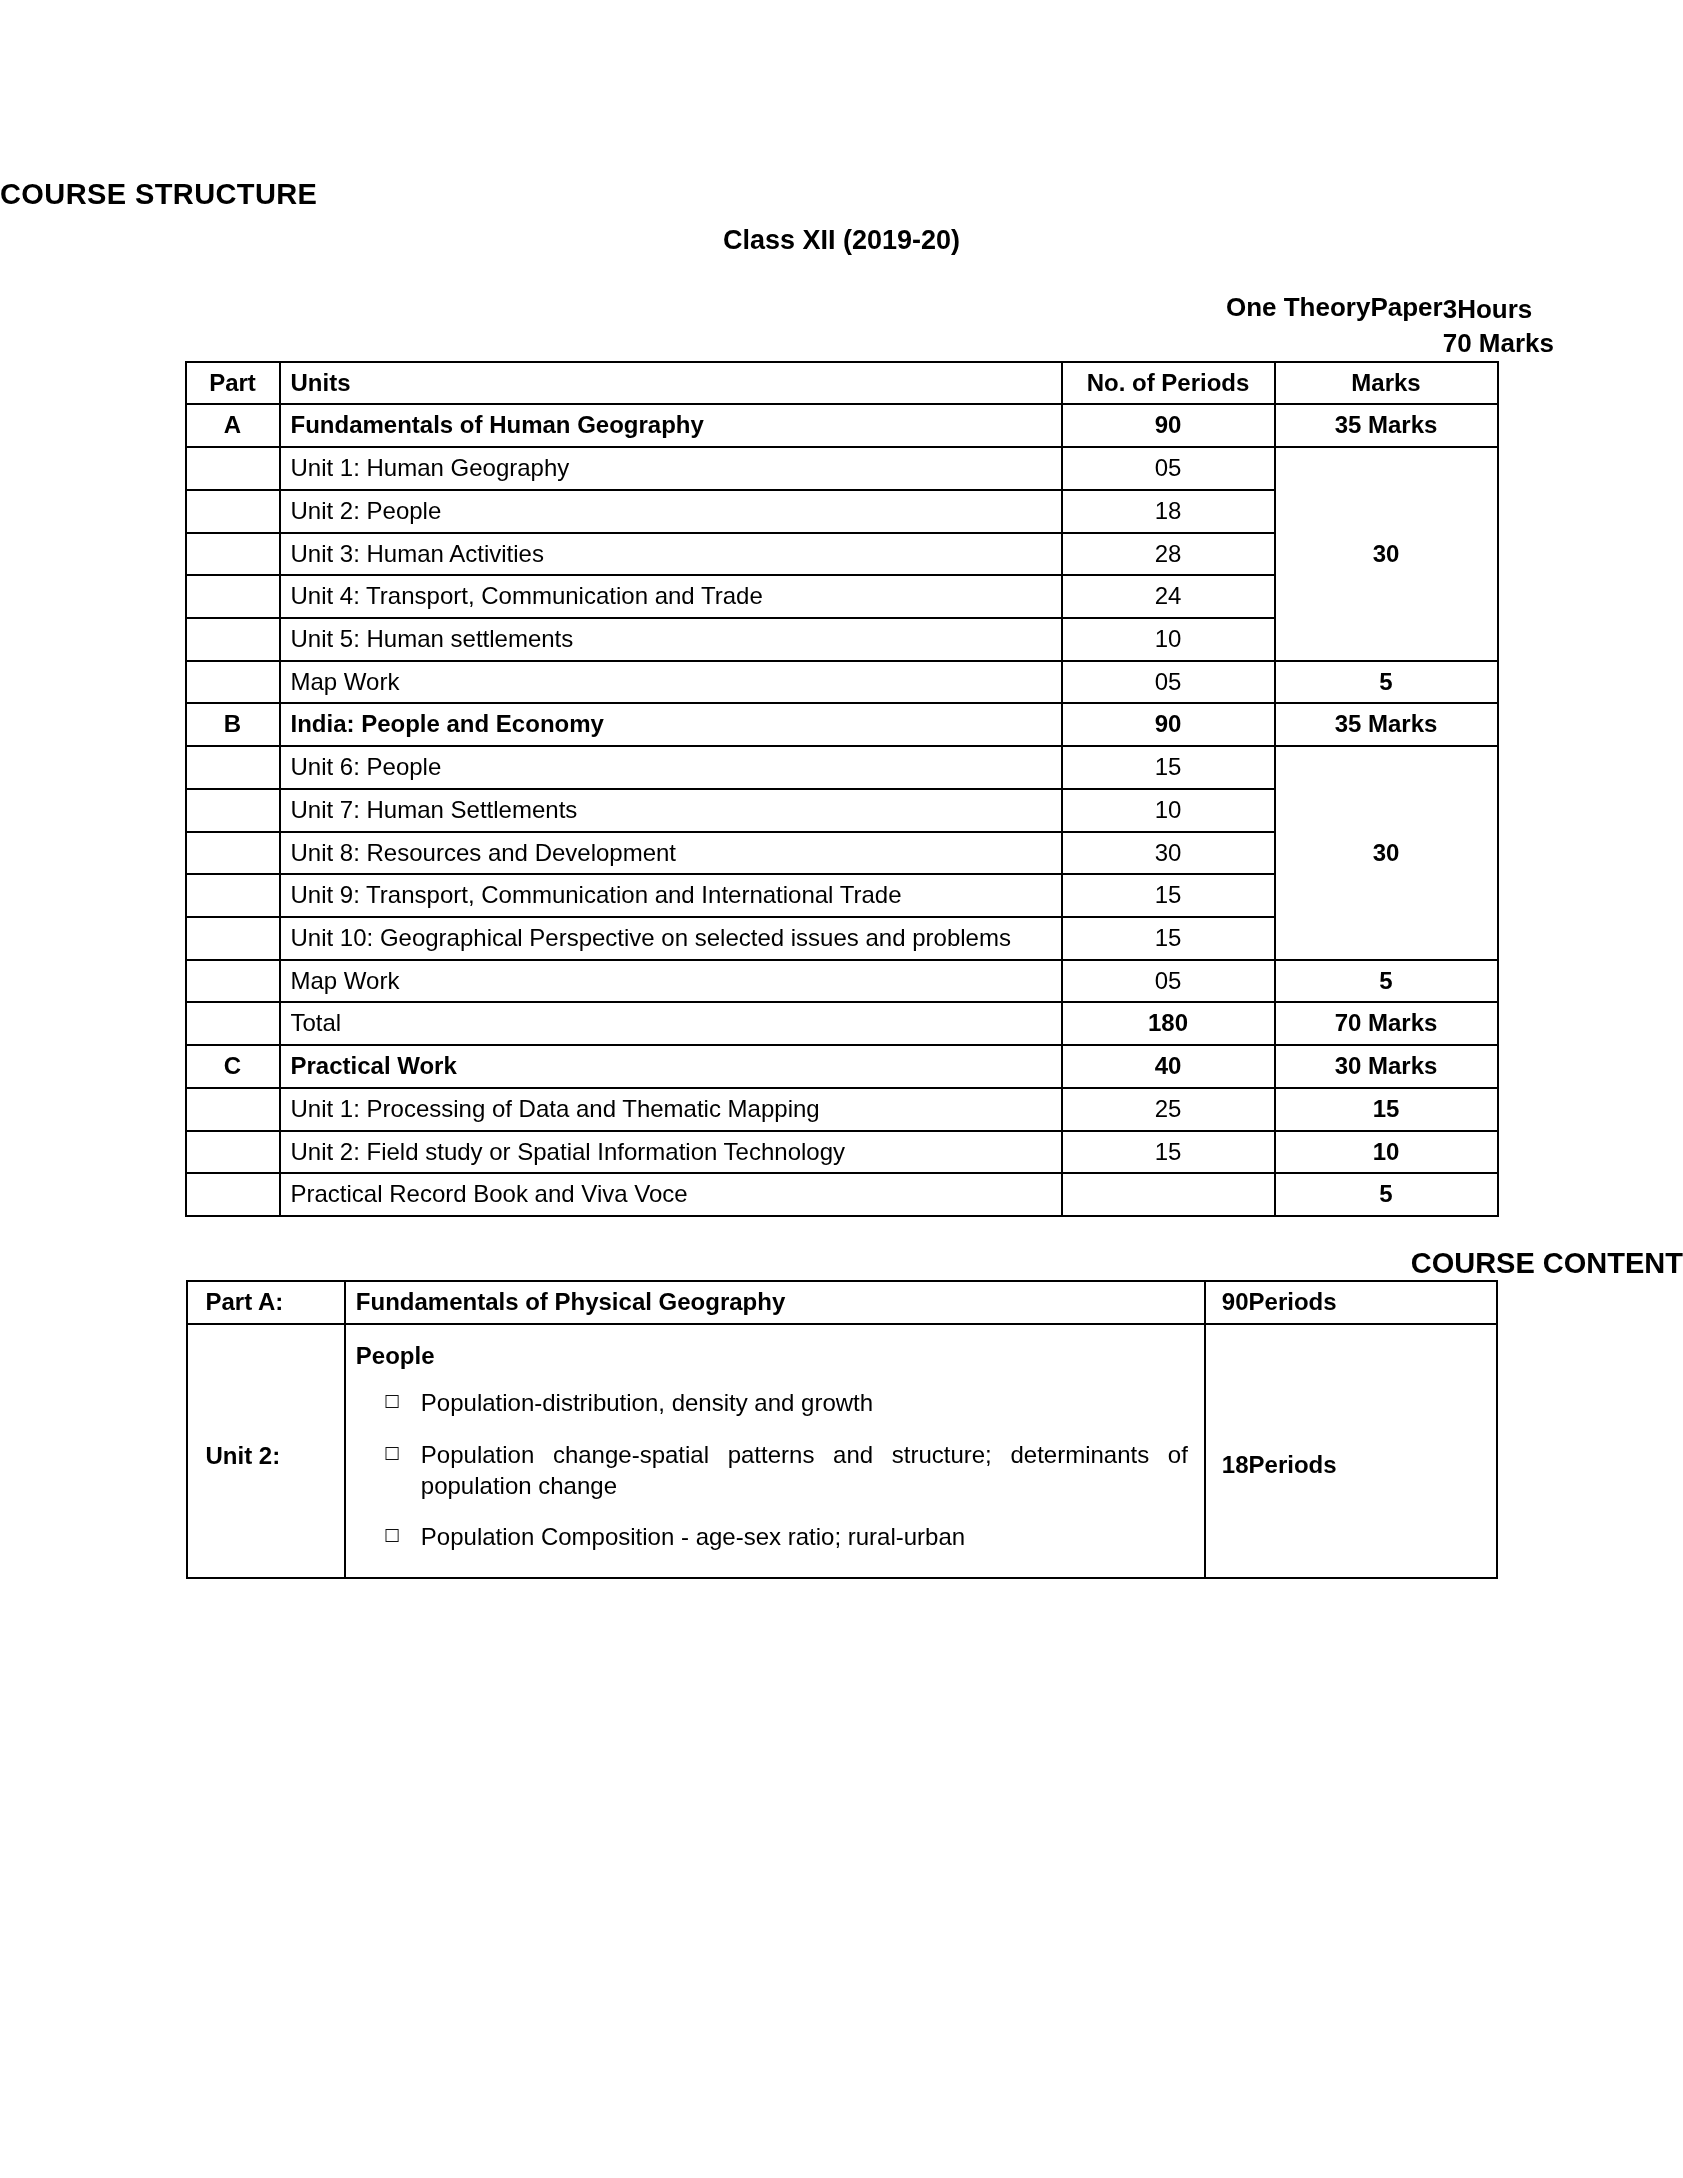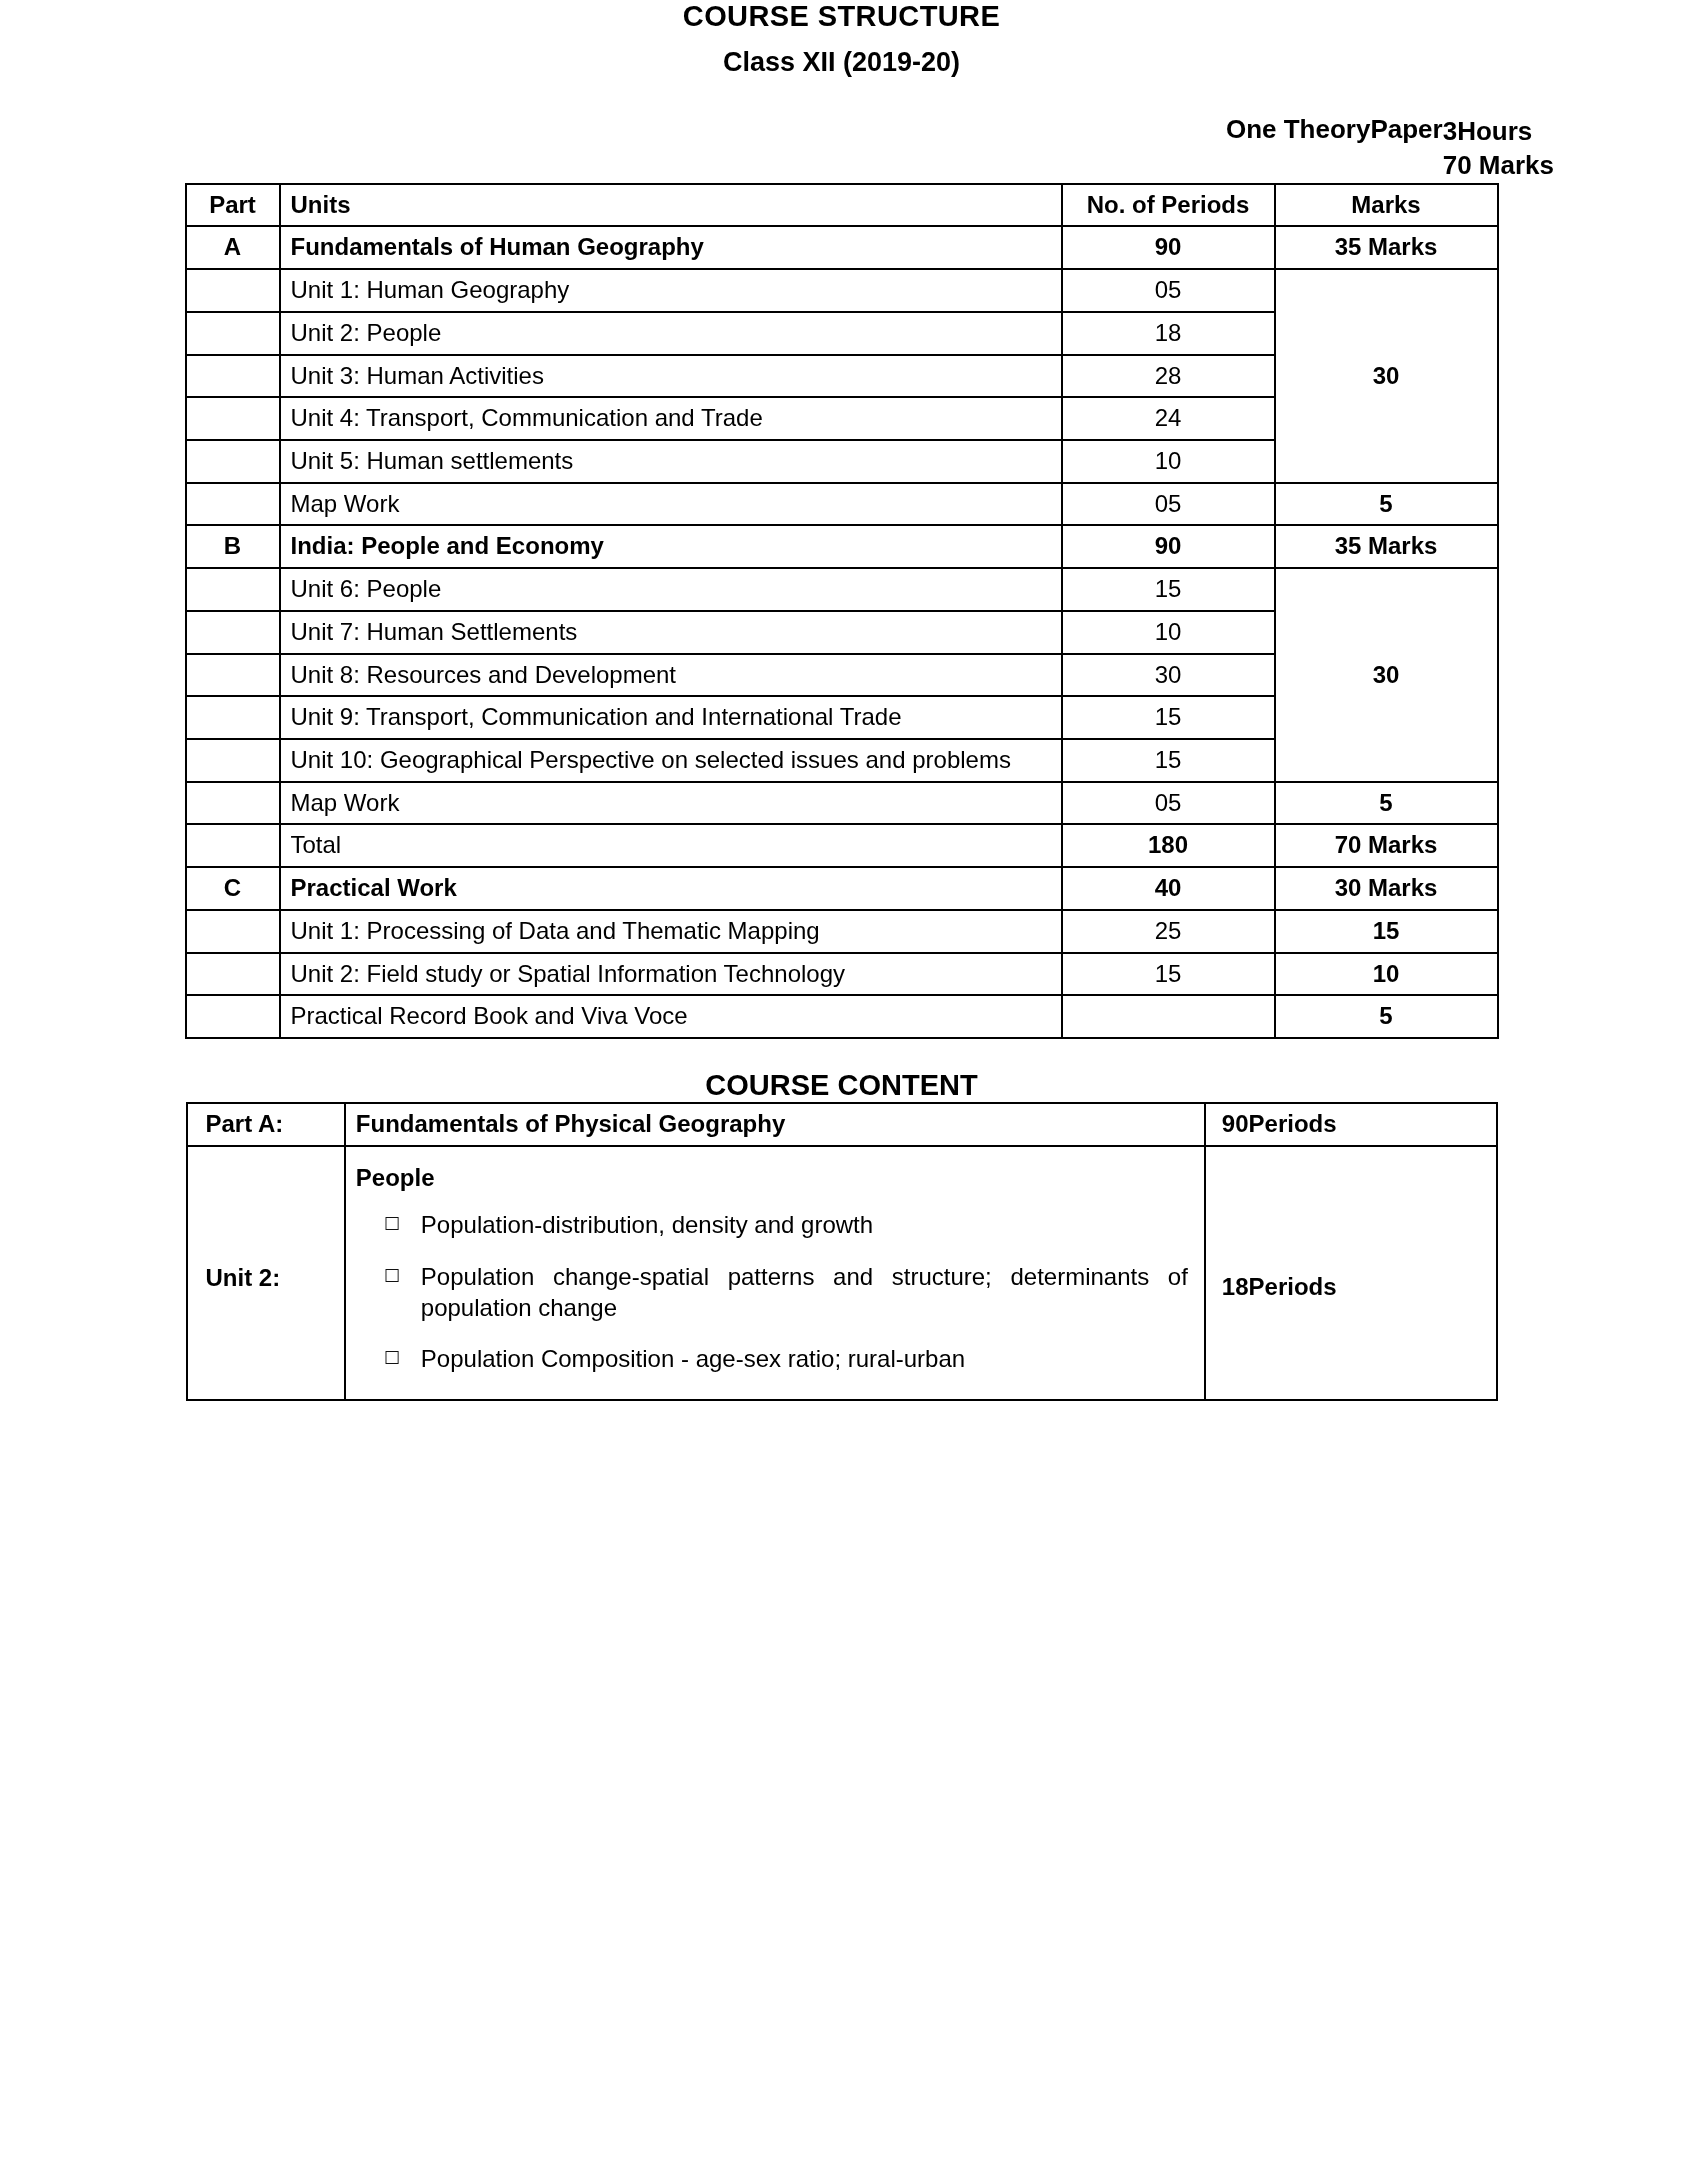--- a/index.html
+++ b/index.html
@@ -15,24 +15,25 @@
     position: relative;
   }
   .page {
     position: relative;
     width: 1683px;
     height: 2178px;
     box-sizing: border-box;
     padding: 0;
   }
   .doc-title {
-    text-align: center;
+    text-align: left;
     font-size: 29px;
     font-weight: bold;
     letter-spacing: 0.4px;
+    margin-top: 178px;
   }
   .doc-subtitle {
     text-align: center;
     font-size: 27px;
     font-weight: bold;
     margin-top: 14px;
   }
   .header-row {
     display: flex;
     justify-content: flex-end;
@@ -70,21 +71,21 @@
   .t1 .c-part { width: 94px; text-align: center; }
   .t1 .c-units { width: 782px; text-align: left; }
   .t1 .c-periods { width: 213px; text-align: center; }
   .t1 .c-marks { width: 223px; text-align: center; }
   .bold { font-weight: bold; }
   .center { text-align: center; }
   .th { font-weight: bold; text-align: center; }
 
   
   .content-title {
-    text-align: center;
+    text-align: right;
     font-size: 29px;
     font-weight: bold;
     margin-top: 30px;
   }
   .t2 {
     width: 1312px;
     margin-top: 18px;
   }
   .t2 .c-label { width: 139px; text-align: left; font-weight: bold; padding-left: 18px;}
   .t2 .c-body { width: 755px; text-align: left; }

